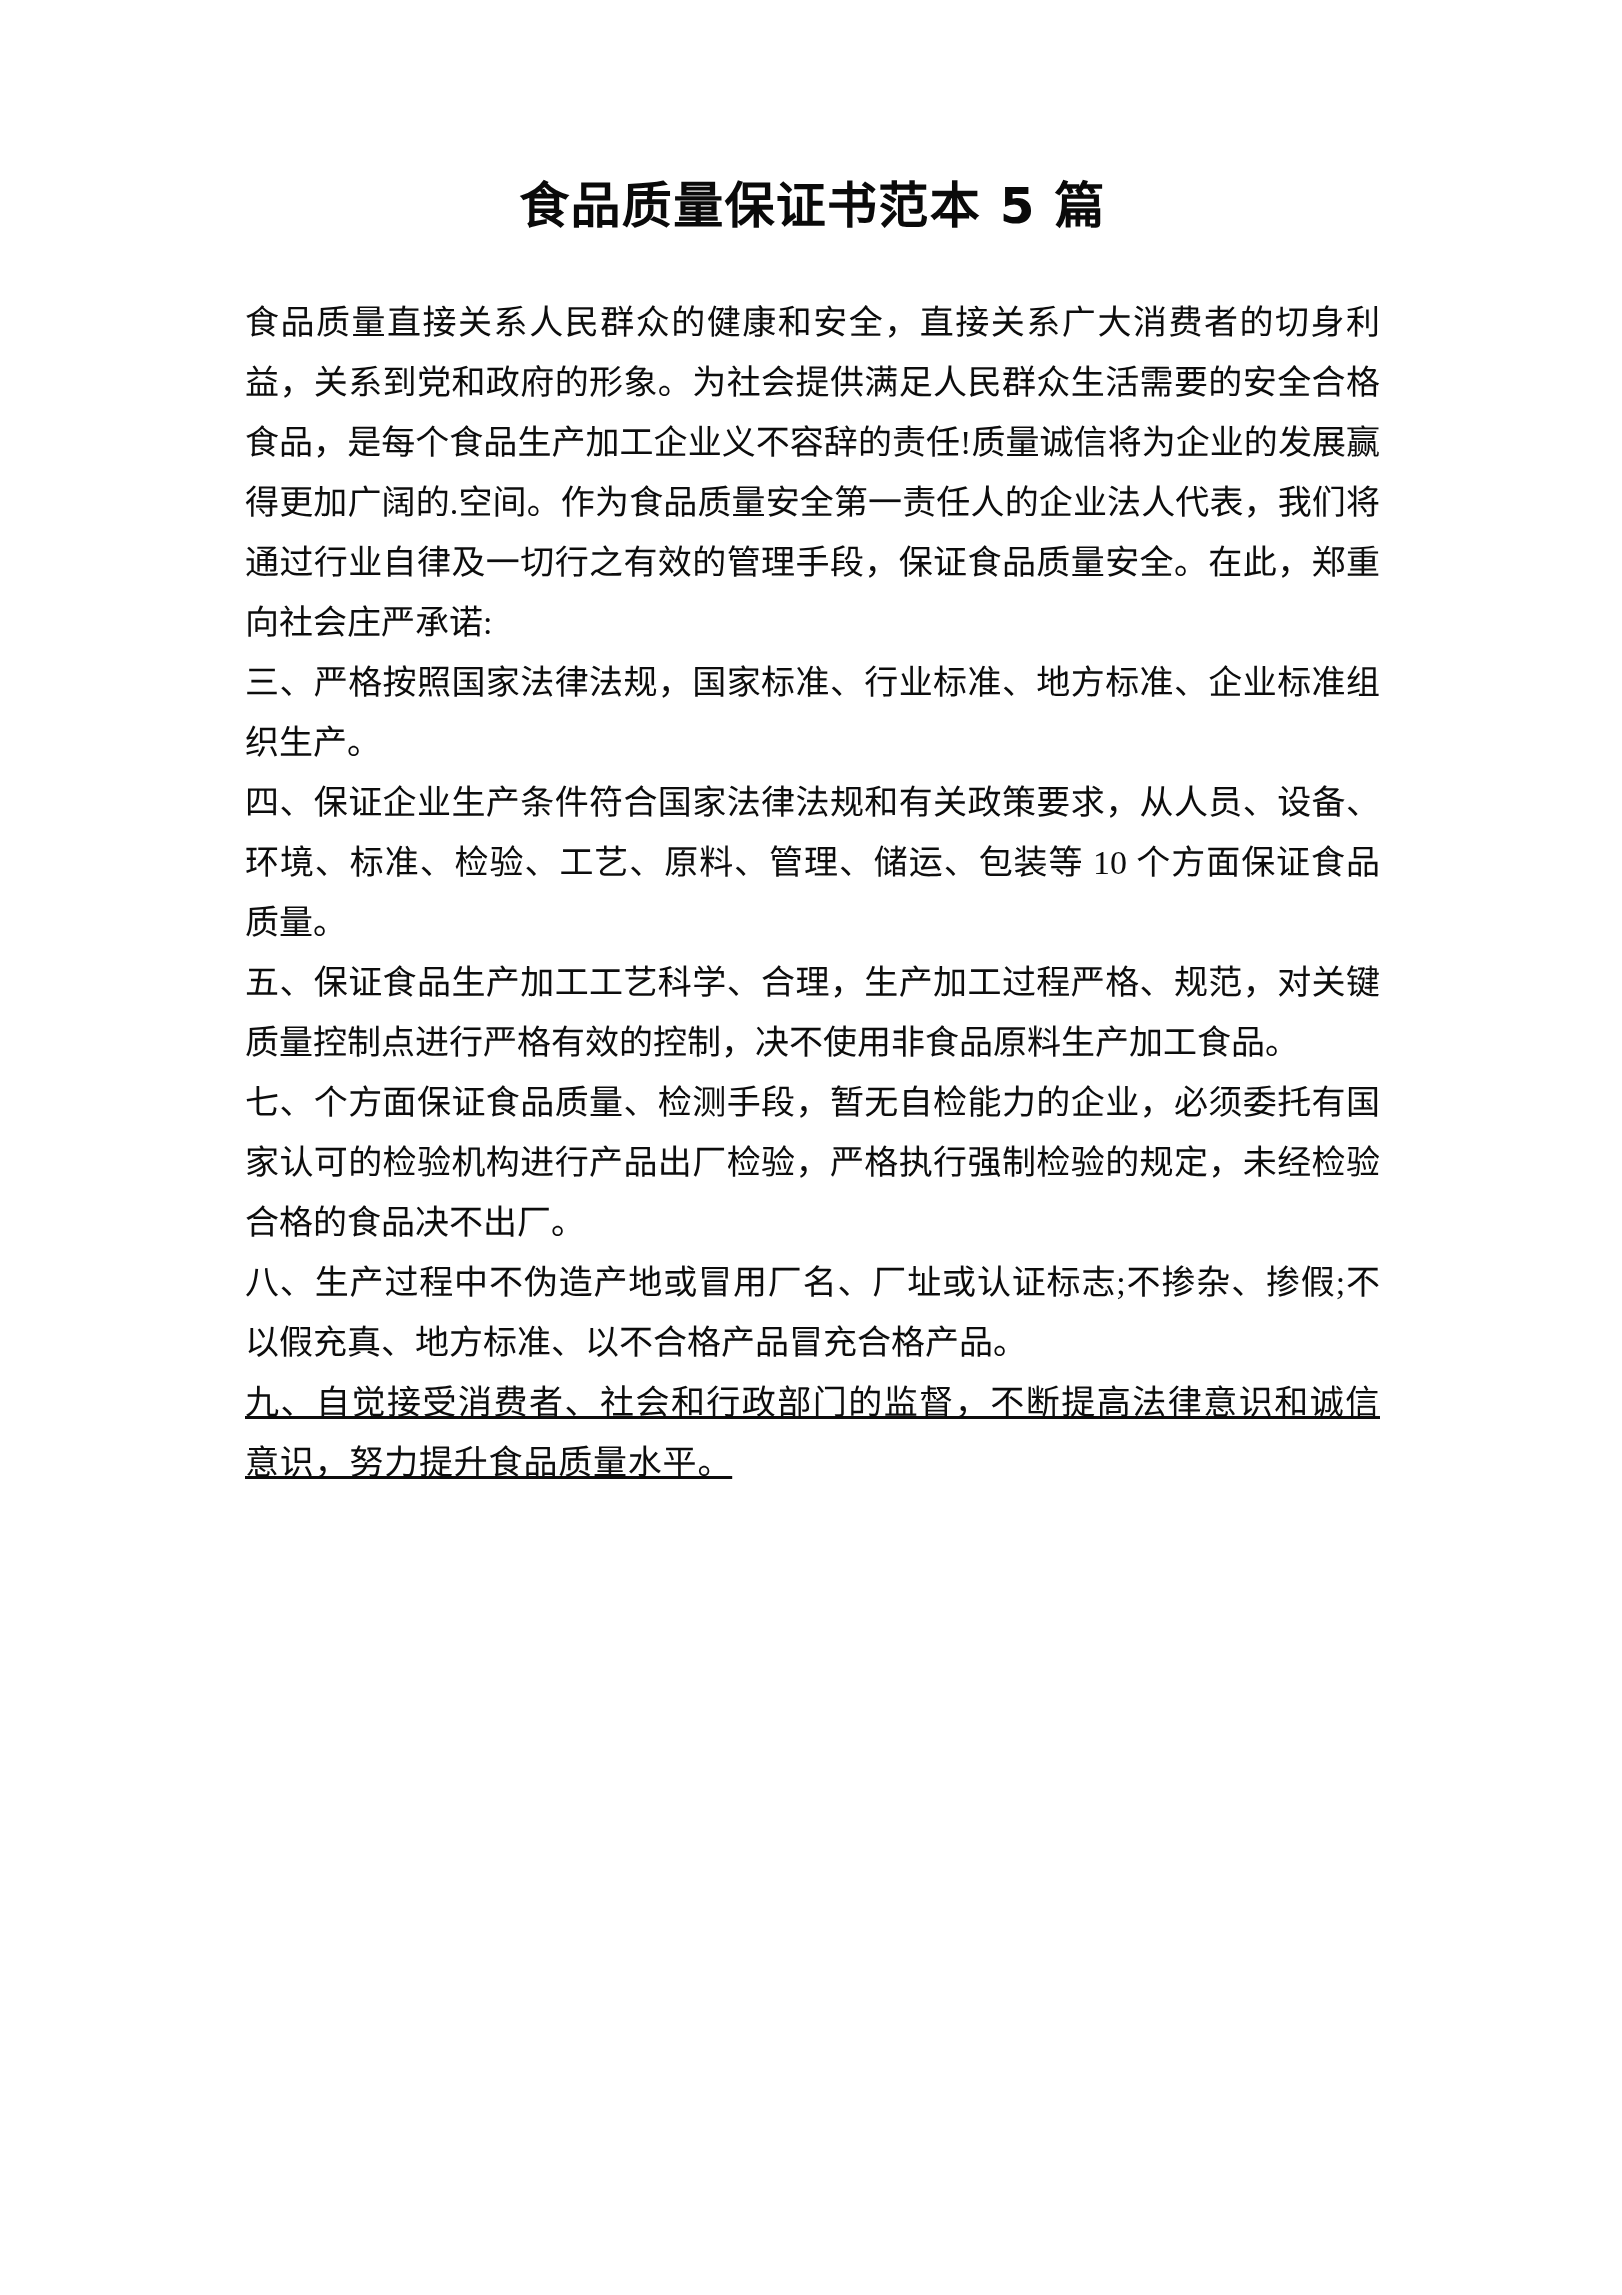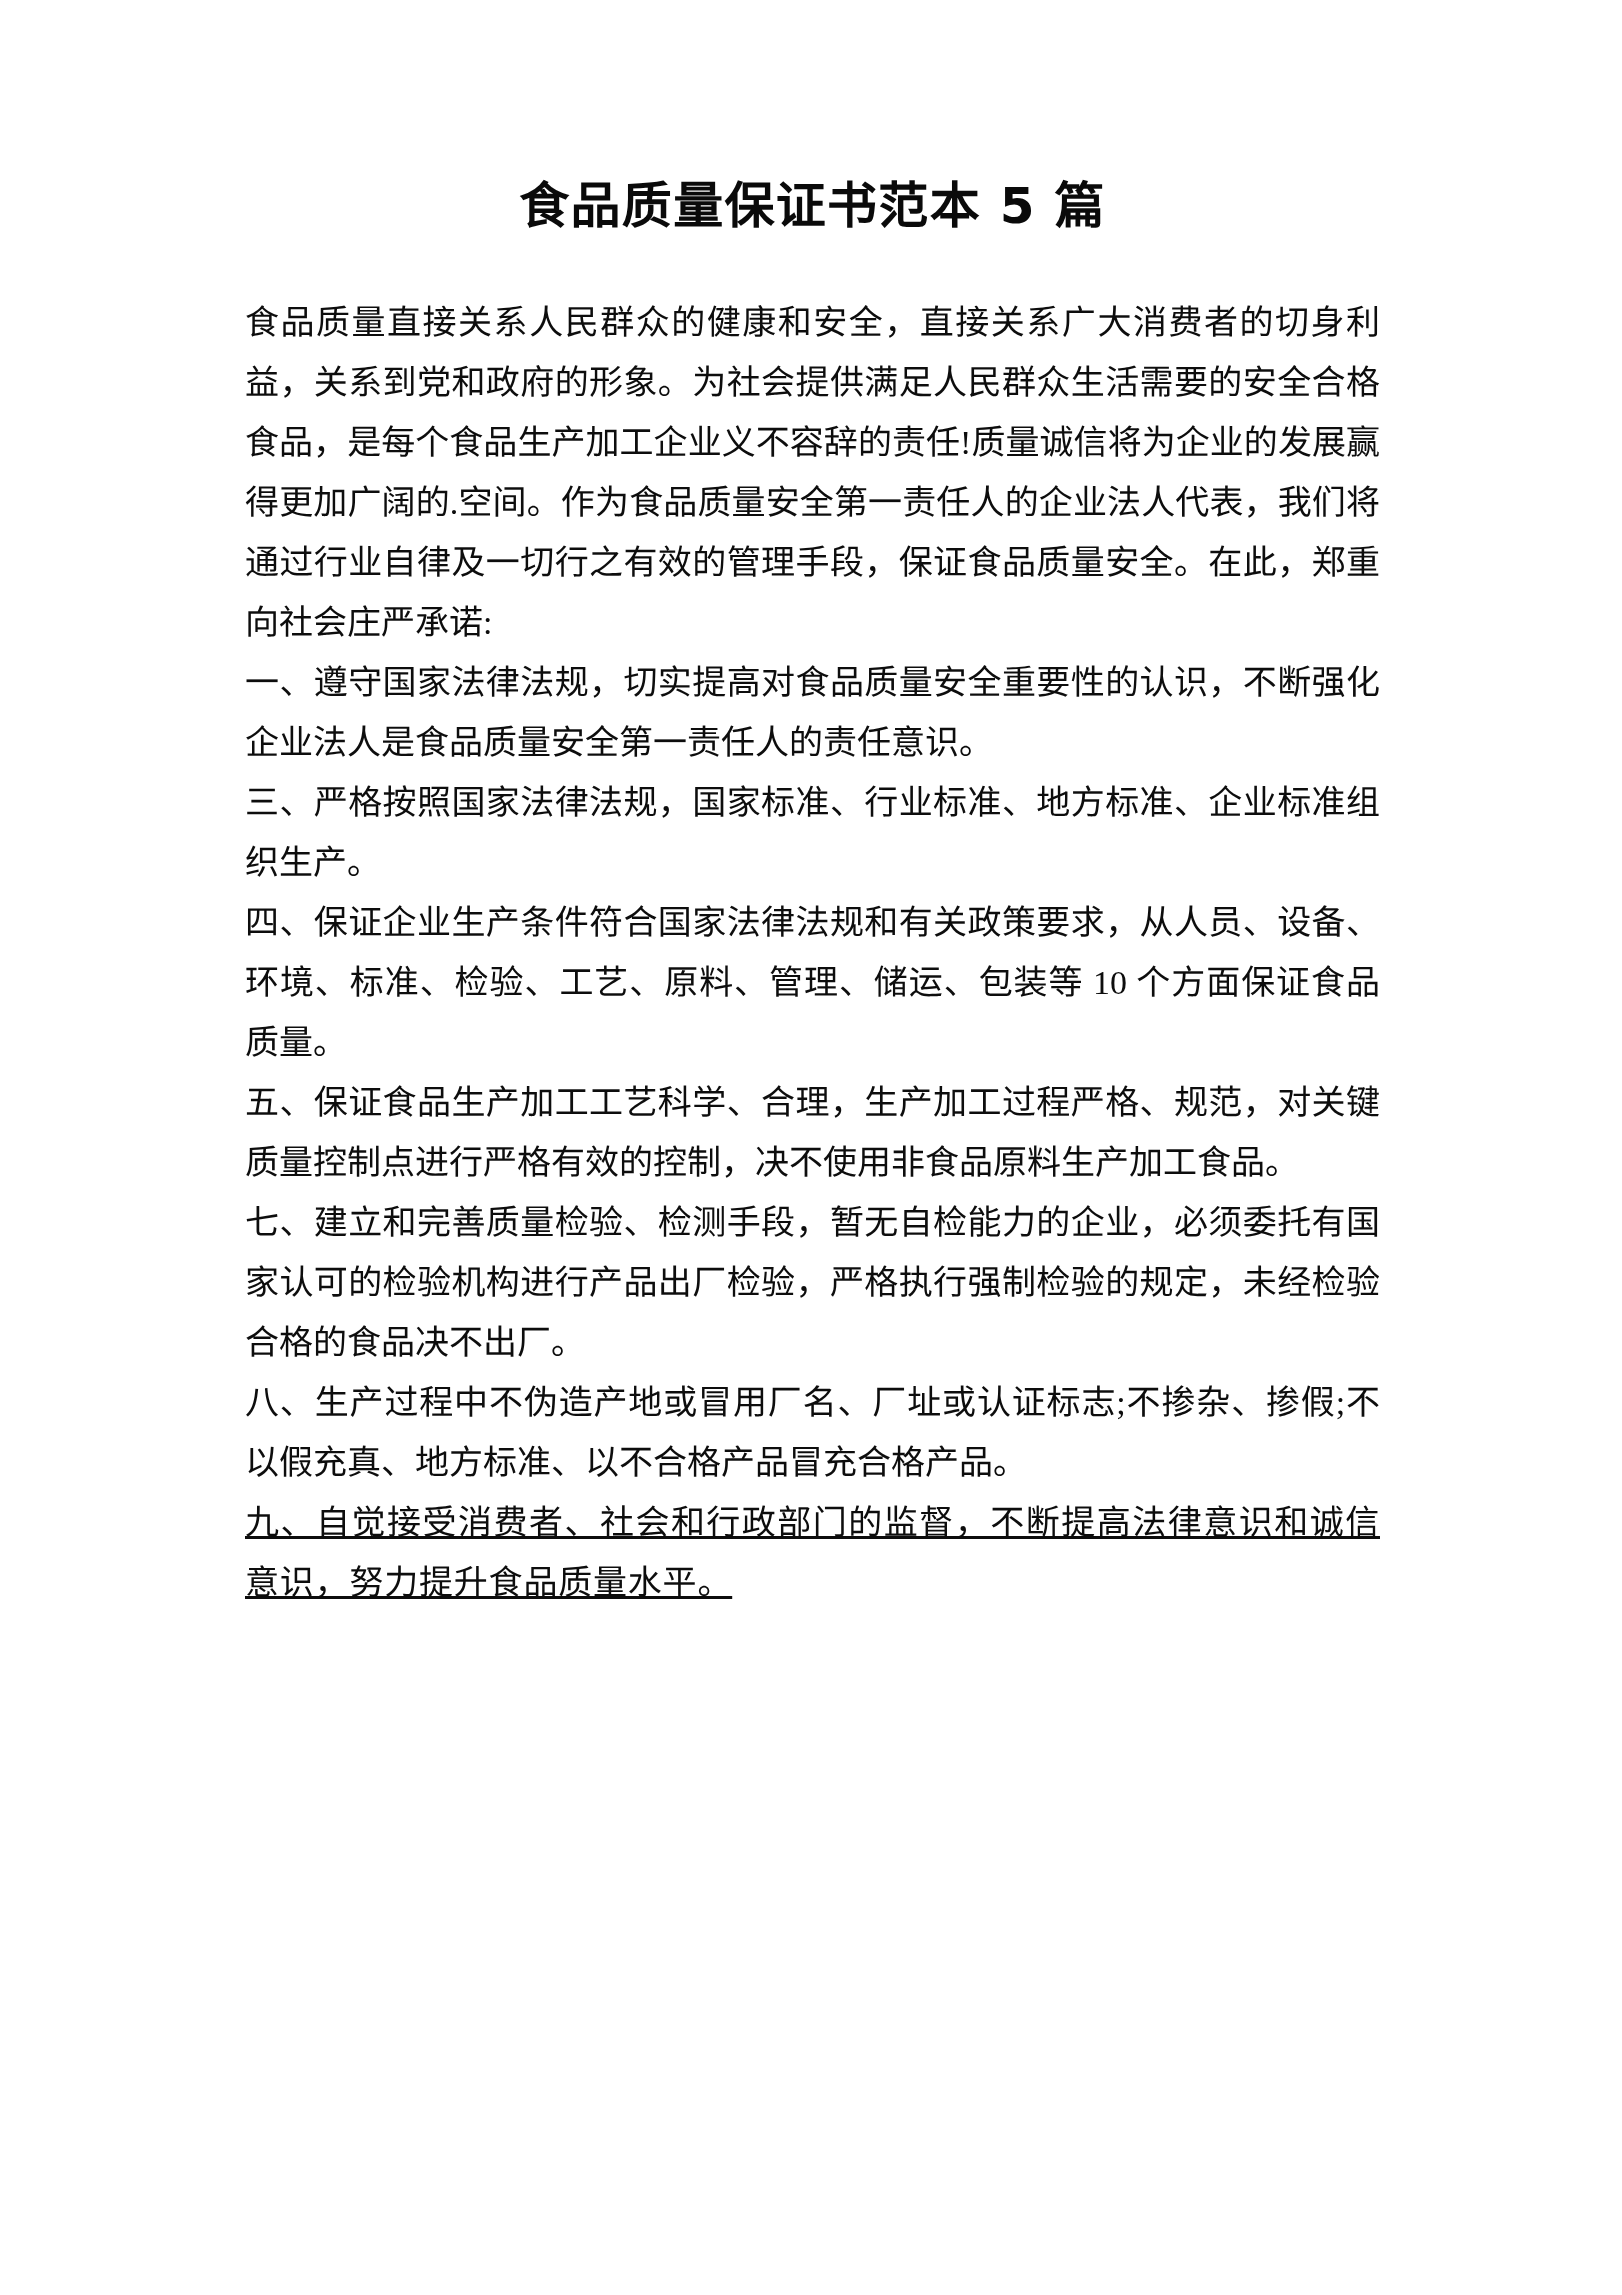--- a/index.html
+++ b/index.html
@@ -76,31 +76,30 @@
 
 <div class="page">
   <div class="content">
 
     <h1 class="doc-title">食品质量保证书范本 5 篇</h1>
 
     <div class="body-block">
 
       <p class="para">食品质量直接关系人民群众的健康和安全，直接关系广大消费者的切身利益，关系到党和政府的形象。为社会提供满足人民群众生活需要的安全合格食品，是每个食品生产加工企业义不容辞的责任!质量诚信将为企业的发展赢得更加广阔的.空间。作为食品质量安全第一责任人的企业法人代表，我们将通过行业自律及一切行之有效的管理手段，保证食品质量安全。在此，郑重向社会庄严承诺:</p>
 
-      <p class="para">一、遵守国家法律法规，切实提高对食品质量安全重要性的认识，不断强化企业法人是食品质量安全第一责任人的责任意识。</p>
 
 
       <p class="para">三、严格按照国家法律法规，国家标准、行业标准、地方标准、企业标准组织生产。</p>
 
       <p class="para">四、保证企业生产条件符合国家法律法规和有关政策要求，从人员、设备、环境、标准、检验、工艺、原料、管理、储运、包装等 10 个方面保证食品质量。</p>
 
       <p class="para">五、保证食品生产加工工艺科学、合理，生产加工过程严格、规范，对关键质量控制点进行严格有效的控制，决不使用非食品原料生产加工食品。</p>
 
 
-      <p class="para">七、建立和完善质量检验、检测手段，暂无自检能力的企业，必须委托有国家认可的检验机构进行产品出厂检验，严格执行强制检验的规定，未经检验合格的食品决不出厂。</p>
+      <p class="para">七、个方面保证食品质量、检测手段，暂无自检能力的企业，必须委托有国家认可的检验机构进行产品出厂检验，严格执行强制检验的规定，未经检验合格的食品决不出厂。</p>
 
       <p class="para">八、生产过程中不伪造产地或冒用厂名、厂址或认证标志;不掺杂、掺假;不以假充真、地方标准、以不合格产品冒充合格产品。</p>
 
       <p class="para loose">九、自觉接受消费者、社会和行政部门的监督，不断提高法律意识和诚信意识，努力提升食品质量水平。</p>
 
 
     </div>
   </div>
 </div>
 

